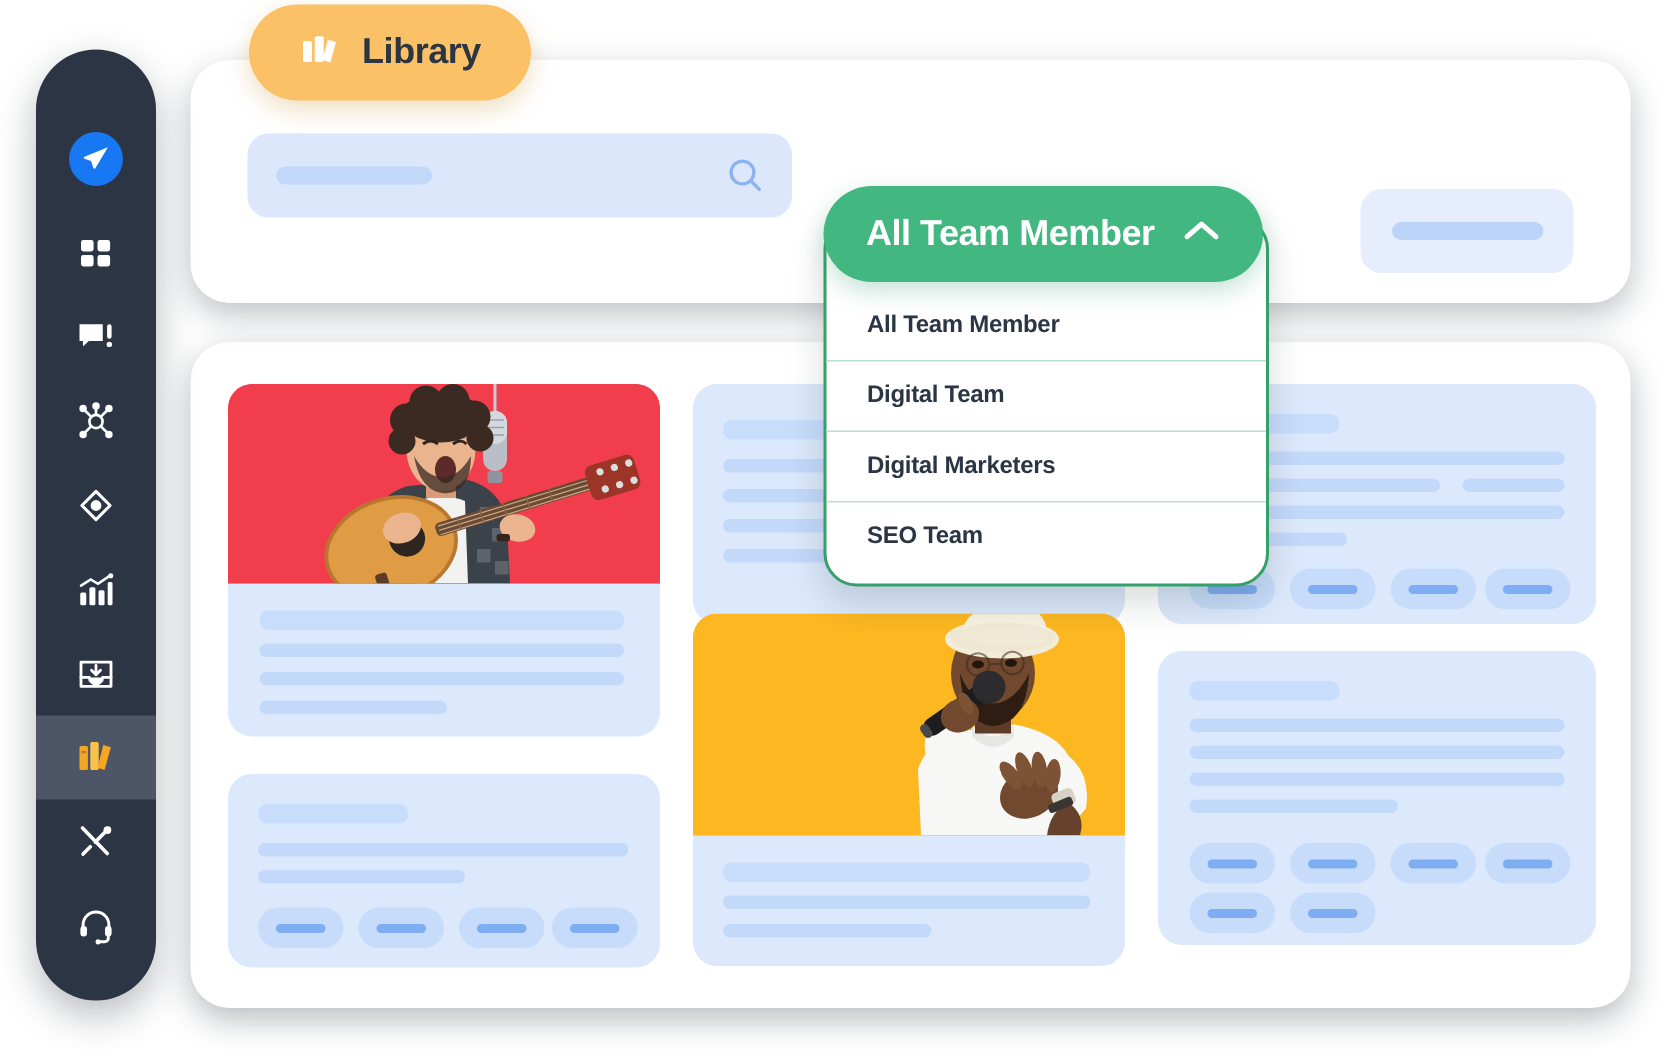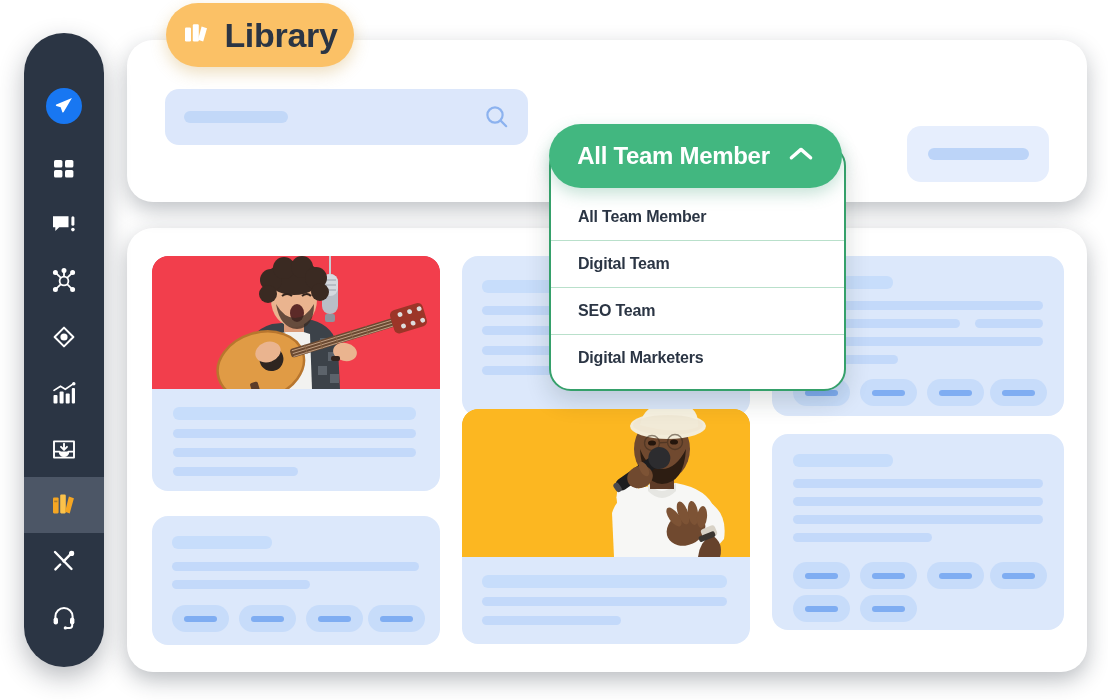--- a/index.html
+++ b/index.html
@@ -58,21 +58,21 @@
     background: #fbc166;
     border-radius: 32px;
     display: flex;
     align-items: center;
     justify-content: center;
     gap: 12px;
     box-shadow: 0 6px 16px rgba(200,150,50,0.30);
     z-index: 35;
   }
   #library-tab .tab-label {
-    font-size: 34px;
+    font-size: 24px;
     font-weight: bold;
     color: #2b3544;
     letter-spacing: -0.3px;
   }
 
   
   #header-panel {
     position: absolute;
     left: 127px;
     top: 40px;
@@ -373,22 +373,22 @@
     <div id="right-chip">
       <div class="skel"></div>
     </div>
   </div>
 
   <div id="dropdown">
 
     <div id="dropdown-menu">
       <div class="dd-option">All Team Member</div>
       <div class="dd-option">Digital Team</div>
+      <div class="dd-option">Digital Marketers</div>
       <div class="dd-option">SEO Team</div>
-      <div class="dd-option">Digital Marketers</div>
     </div>
 
     <div id="dropdown-toggle">
       <span class="dd-label">All Team Member</span>
       <span>
         <svg width="26" height="16" viewBox="0 0 26 16" fill="none" stroke="#ffffff" stroke-width="3.4" stroke-linecap="round" stroke-linejoin="round">
           <path d="M3.4 11.8 L13 3.4 L22.6 11.8"></path>
         </svg>
       </span>
     </div>

